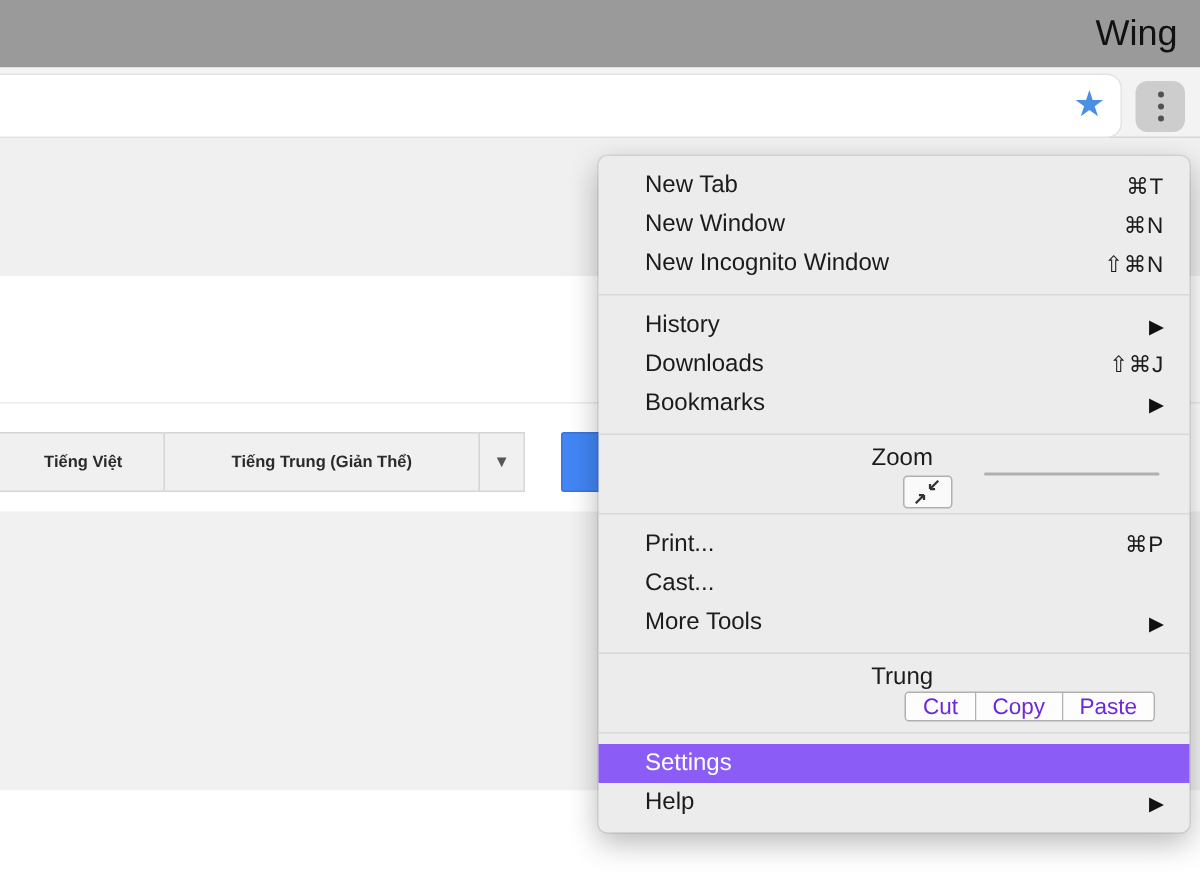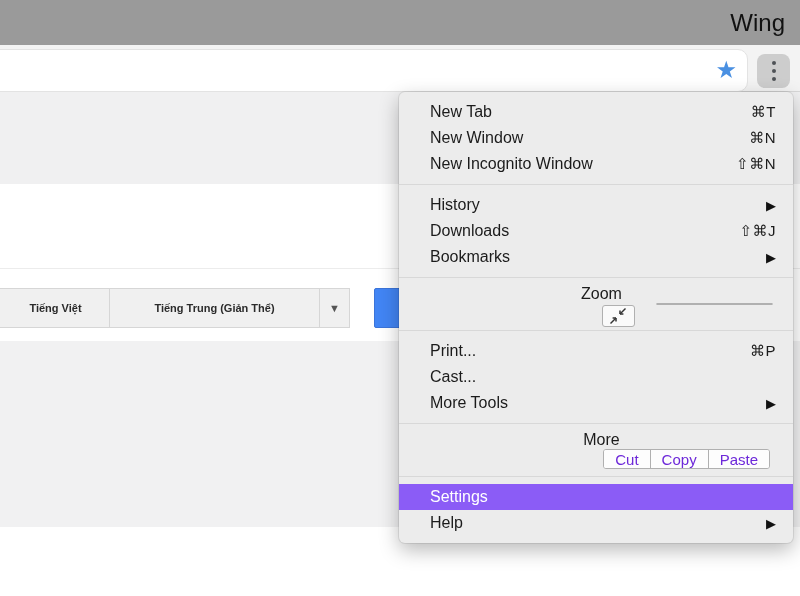--- a/index.html
+++ b/index.html
@@ -26,21 +26,21 @@
 
   
   .lang-btn { position:absolute; top:19px; height:40px; background:#f0f0f0; border:1px solid #d6d6d6; color:#2b2b2b; font-weight:bold; font-size:11px; display:flex; align-items:center; justify-content:center; }
   .lang-partial { left:-40px; width:43px; }
   .lang-1 { left:2px; width:108px; border-left:none; }
   .lang-2 { left:109px; width:211px; }
   .lang-dd { left:319px; width:31px; font-size:11px; color:#555; }
   .translate-btn { position:absolute; left:374px; top:19px; width:70px; height:40px; background:#4285f4; border:1px solid #3b74d9; border-radius:2px; }
 
   
-  .menu { position:absolute; left:399px; top:92px; width:394px; background:#ececec; border-radius:6px; box-shadow:0 7px 20px rgba(0,0,0,.28), 0 0 0 1px rgba(0,0,0,.08); padding:7px 0; z-index:10; }
+  .menu { position:absolute; left:399px; top:104px; width:394px; background:#ececec; border-radius:6px; box-shadow:0 7px 20px rgba(0,0,0,.28), 0 0 0 1px rgba(0,0,0,.08); padding:7px 0; z-index:10; }
   .mi { height:26px; display:flex; align-items:center; padding:0 17px 0 31px; font-size:16px; color:#1b1b1b; }
   .mi .lbl { flex:1 1 auto; }
   .mi .sc { font-size:15px; color:#1b1b1b; letter-spacing:.5px; }
   .mi .arrow { font-size:13px; color:#111; }
   .mi.selected { background:#8b5cf6; color:#fff; }
   .sep { height:1px; background:#d8d8d8; margin:7px 0; }
 
   .row-wide { height:38px; display:flex; align-items:center; padding:0 20px 0 31px; font-size:16px; color:#1b1b1b;flex-direction:column; }
   .seg { display:flex; height:24px; border:1px solid #b0b0b0; border-radius:3px; background:#fafafa; overflow:hidden; margin-left:auto; }
   .seg .cell { display:flex; align-items:center; justify-content:center; border-right:1px solid #b0b0b0; color:#333; }
@@ -154,21 +154,21 @@
       <span class="lbl">Cast...</span>
     </div>
     <div class="mi">
       <span class="lbl">More Tools</span>
       <span class="arrow">▶</span>
     </div>
 
     <div class="sep"></div>
 
     <div class="row-wide">
-      <span>More</span>
+      <span>Trung</span>
       <div class="seg edit-seg">
         <div class="cell">Cut</div>
         <div class="cell">Copy</div>
         <div class="cell">Paste</div>
       </div>
     </div>
 
     <div class="sep"></div>
 
     <div class="mi selected">

